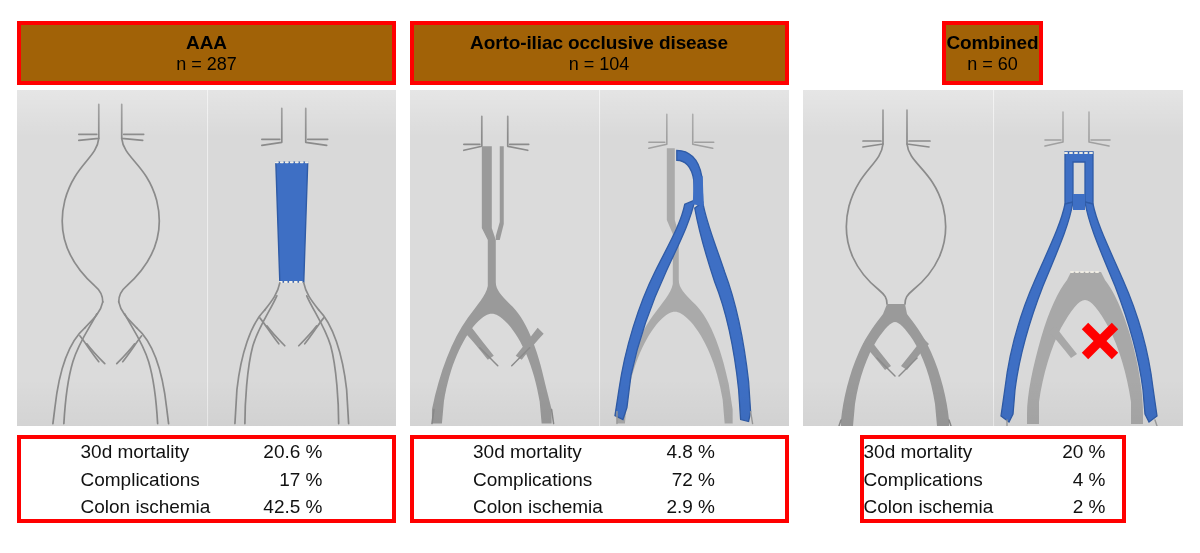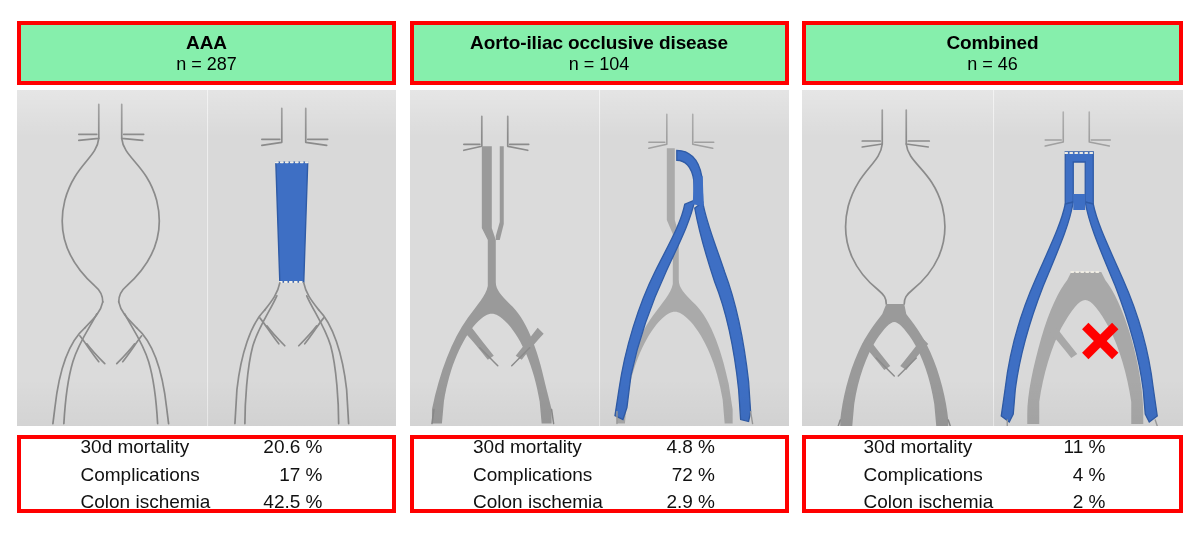--- a/index.html
+++ b/index.html
@@ -28,26 +28,26 @@
 
   .panel {
     position: relative;
     width: 379px;
     height: 511px;
     display: flex;
     flex-direction: column;
     justify-content: flex-start;
   }
   .panel.p2 { width: 379px; }
-  .panel.p3 { width: 381px; }
+  .panel.p3 { width: 381px; align-items: center; }
 
   
   .header-box {
     border: 4px solid #FF0000;
-    background: #86efac;
+    background: #a16207;
     height: 64px;
     box-sizing: border-box;
     display: flex;
     flex-direction: column;
     align-items: center;
     justify-content: center;
     line-height: 1.12;
   }
   .header-title {
     font-size: 19px;
@@ -97,21 +97,21 @@
     transform: translateX(-1px);
     background: linear-gradient(90deg, rgba(0,0,0,0.05), rgba(255,255,255,0.55), rgba(0,0,0,0.04));
     pointer-events: none;
   }
 
   
   .stats-box {
     margin-top: 9px;
     border: 4px solid #FF0000;
     background: #ffffff;
-    height: 78px;
+    height: 88px;
     box-sizing: border-box;
     display: flex;
     flex-direction: column;
     align-items: center;
     justify-content: center;
     padding: 2px 0 1px 0;
   }
   .stat-row {
     display: flex;
     flex-direction: row;
@@ -314,21 +314,21 @@
         <span class="stat-label">Colon ischemia</span>
         <span class="stat-value">2.9 %</span>
       </div>
     </div>
   </div>
 
   <div class="panel p3">
 
     <div class="header-box">
       <div class="header-title">Combined</div>
-      <div class="header-n">n = 46</div>
+      <div class="header-n">n = 60</div>
     </div>
 
     <div class="img-panel">
       <div class="half left">
         <svg viewBox="0 0 190 336" preserveAspectRatio="xMidYMid meet">
           <g fill="none" stroke="#8B8B8B" stroke-width="1.7" stroke-linecap="round" stroke-linejoin="round">
             <path d="M80 20 L80 54 L60 57"></path>
             <path d="M60 51 L78 51"></path>
             <path d="M104 20 L104 54 L126 57"></path>
             <path d="M127 51 L106 51"></path>
@@ -407,21 +407,21 @@
             <path d="M122 236 L92 266"></path>
           </g>
         </svg>
       </div>
       <div class="seam"></div>
     </div>
 
     <div class="stats-box">
       <div class="stat-row">
         <span class="stat-label">30d mortality</span>
-        <span class="stat-value">11 %</span>
+        <span class="stat-value">20 %</span>
       </div>
       <div class="stat-row">
         <span class="stat-label">Complications</span>
         <span class="stat-value">4 %</span>
       </div>
       <div class="stat-row">
         <span class="stat-label">Colon ischemia</span>
         <span class="stat-value">2 %</span>
       </div>
     </div>

